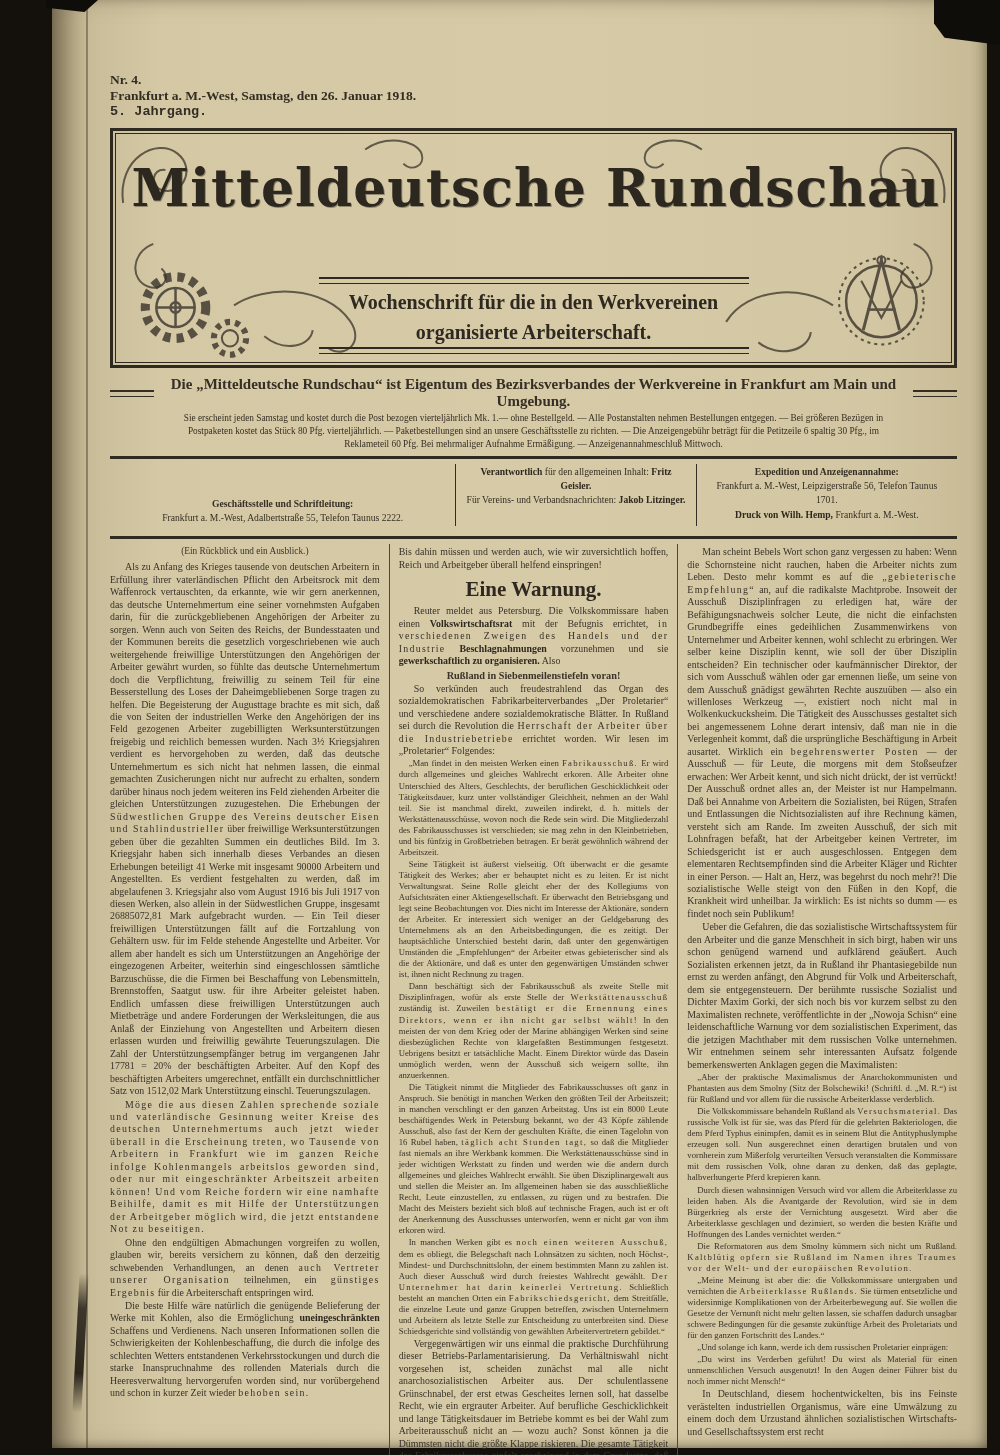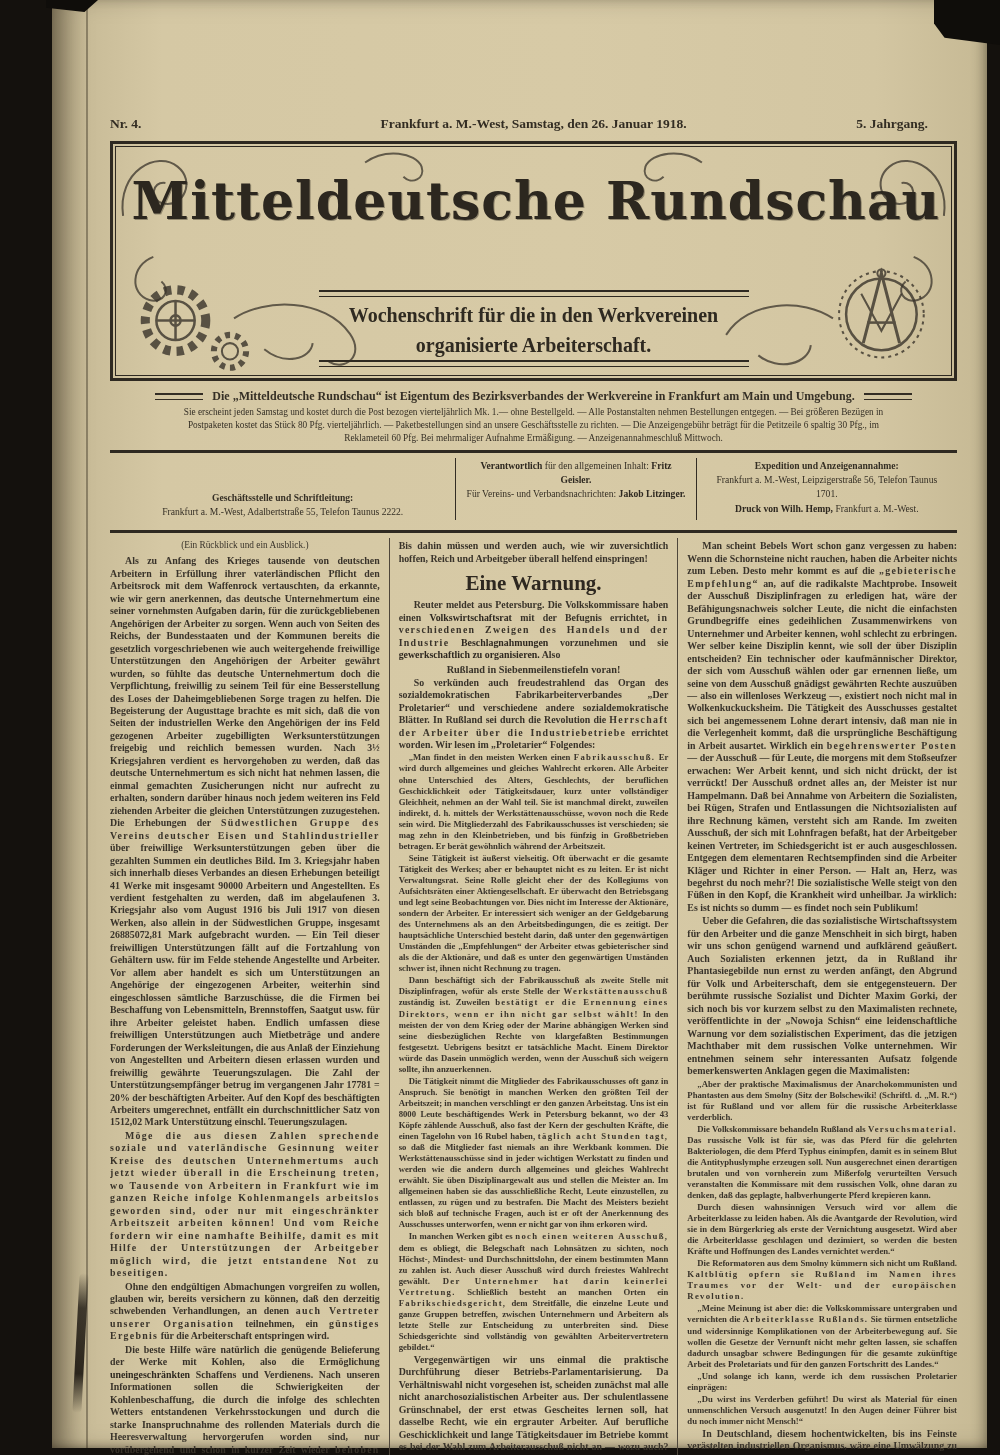--- a/index.html
+++ b/index.html
@@ -15,58 +15,58 @@
     background:linear-gradient(90deg,#b4a683 0px,#c9bc98 34px,#d5c8a4 110px,#d7caa6 55%,#d3c6a2 88%,#c6b994 100%);
     box-shadow:inset 20px 0 30px -12px rgba(30,24,14,.55), inset -8px 0 14px -6px rgba(30,24,14,.45), inset 0 -6px 10px -6px rgba(30,24,14,.35);
   }
   .page-edge-line{position:absolute;left:34px;top:0;bottom:0;width:2px;background:rgba(42,34,20,.38);}
   .corner-tr{position:absolute;top:0;right:0;width:66px;height:45px;background:#0f0d0a;clip-path:polygon(0 0,100% 0,100% 100%,16% 84%,0 52%);}
   .corner-tl{position:absolute;top:0;left:46px;width:52px;height:12px;background:#0f0d0a;clip-path:polygon(0 0,100% 0,74% 100%,0 64%);}
   .smudge-bl{position:absolute;left:76px;bottom:42px;width:9px;height:140px;border-radius:5px;transform:rotate(3deg);
     background:linear-gradient(180deg,transparent,rgba(18,14,9,.75) 25%,rgba(18,14,9,.85) 72%,transparent);}
   
   .page-header{display:flex;justify-content:space-between;align-items:baseline;
-    margin:0 30px 0 58px;padding-top:116px;font-weight:bold;font-size:13.5px;color:#332d23;}
+    margin:0 30px 0 58px;padding-top:72px;font-weight:bold;font-size:13.5px;color:#332d23;flex-direction:column;}
   .ph-side{width:130px;}
-  .ph-right{text-align:center;}
+  .ph-right{text-align:left;font-family:Liberation Mono, monospace;}
   .ph-mid{flex:1;text-align:center;}
   
   .masthead-box{margin:9px 30px 0 58px;height:234px;border:3px solid #2e2921;position:relative;}
   .masthead-box::before{content:"";position:absolute;inset:2px;border:1px solid #2e2921;pointer-events:none;}
   .mast-art{position:absolute;inset:0;width:100%;height:100%;}
   .mast-title{position:absolute;top:26px;left:5px;right:0;text-align:center;
     font-family:"DejaVu Serif",serif;font-weight:bold;font-size:52px;letter-spacing:1px;color:#2c271f;
     text-shadow:1px 1px 0 rgba(44,39,31,.4);}
   .mast-rule{position:absolute;left:50%;transform:translateX(-50%);width:430px;height:4px;
     border-top:2px solid #2e2921;border-bottom:1px solid #2e2921;}
   .mast-rule.r-top{top:146px;}
   .mast-rule.r-bottom{top:216px;}
   .mast-sub{position:absolute;top:156px;left:0;right:0;text-align:center;font-weight:bold;
     font-size:20px;line-height:1.5;color:#2f2a21;}
   
   .notice{margin:8px 30px 0 58px;text-align:center;color:#352f25;}
-  .notice-line1{font-weight:bold;font-size:12px;display:flex;align-items:center;justify-content:center;gap:9px;}
+  .notice-line1{font-weight:bold;font-size:15px;display:flex;align-items:center;justify-content:center;gap:9px;}
   .dash{width:48px;height:4px;border-top:2px solid #332d24;border-bottom:1px solid #332d24;}
   .notice-rest{font-size:9.3px;line-height:1.42;margin-top:2px;}
   .rule-heavy{margin:4px 30px 0 58px;border-top:3px solid #2e2921;}
   
   .imprint{display:flex;margin:0 30px 0 58px;padding:5px 0 6px;}
   .imp-col{text-align:center;font-size:9.6px;line-height:1.5;padding:1px 8px;color:#352f25;}
   .imp-col.c1{flex:1.55;margin-top:32px;}
   .imp-col.c2{flex:1.05;}
   .imp-col.c3{flex:1.15;}
   .imp-col + .imp-col{border-left:1.5px solid #332d24;}
   .imp-title{font-weight:bold;}
   
   .columns{display:flex;margin:5px 30px 0 58px;height:942px;overflow:hidden;}
   .col{flex:1;padding:2px 9px 0;overflow:hidden;}
   .col.c1{padding-left:0;}
   .col.c3{padding-right:0;}
   .col + .col{border-left:1px solid #4e463a;}
-  .para{margin:0 0 1px;text-indent:15px;text-align:justify;font-size:9.9px;line-height:1.26;font-weight:bold;}
+  .para{margin:0 0 1px;text-indent:15px;text-align:justify;font-size:9.9px;line-height:1.26;}
   .para.first{text-indent:0;}
   .para.sm{font-size:8.7px;line-height:1.27;text-indent:10px;}
   .g{letter-spacing:1.3px;}
   .art-headline{font-weight:bold;font-size:18.5px;line-height:1.12;text-align:center;margin:1px 0 2px;color:#2e2820;}
   .art-subhead{font-size:9.3px;text-align:center;margin:0 0 5px;}
   .warn-headline{font-weight:bold;font-size:21px;text-align:center;margin:6px 0 3px;color:#2e2820;}
   .crosshead{font-weight:bold;font-size:10.3px;text-align:center;margin:2px 0;}
   b{color:#2e2820;}
 </style>
 </head>

